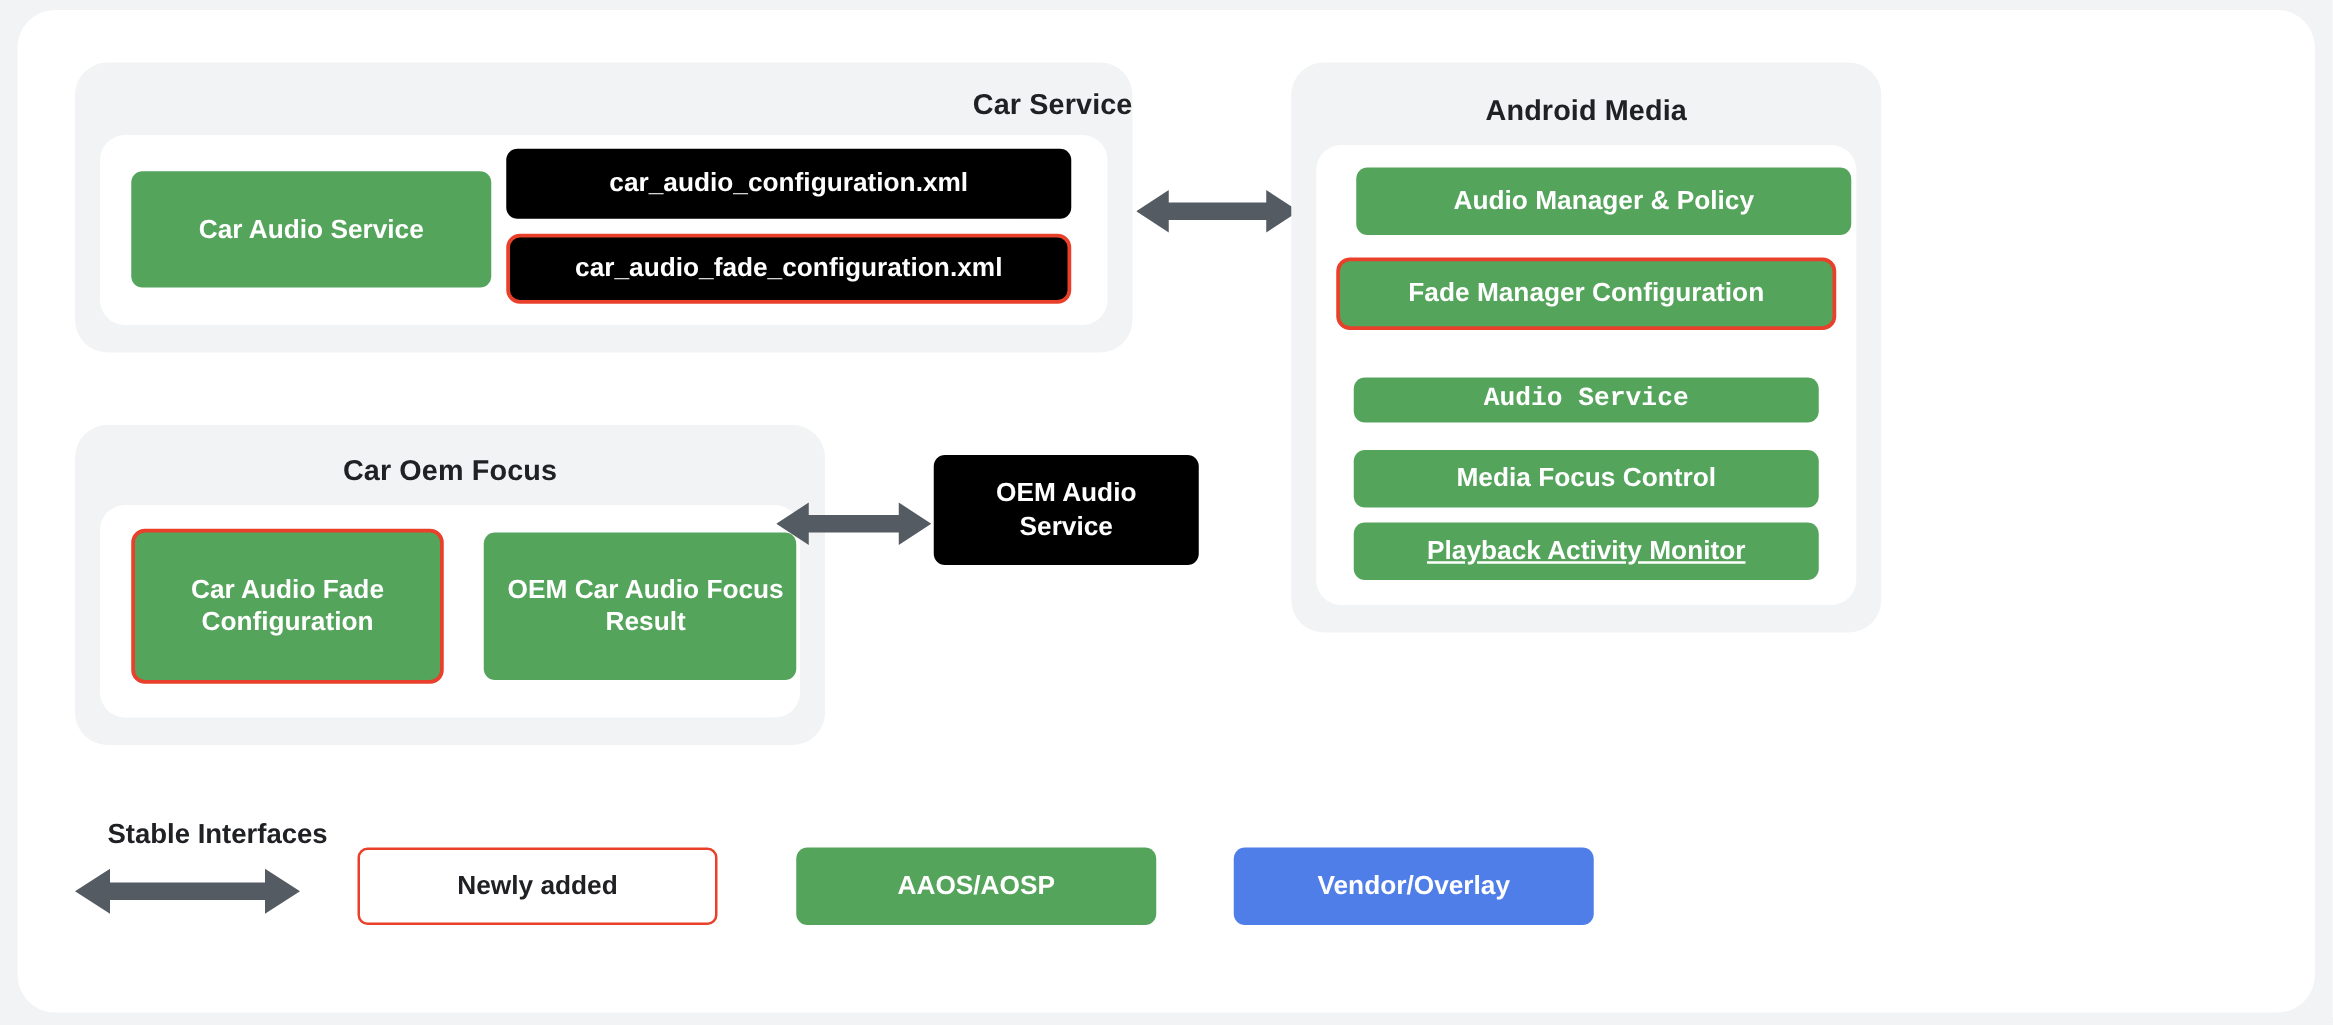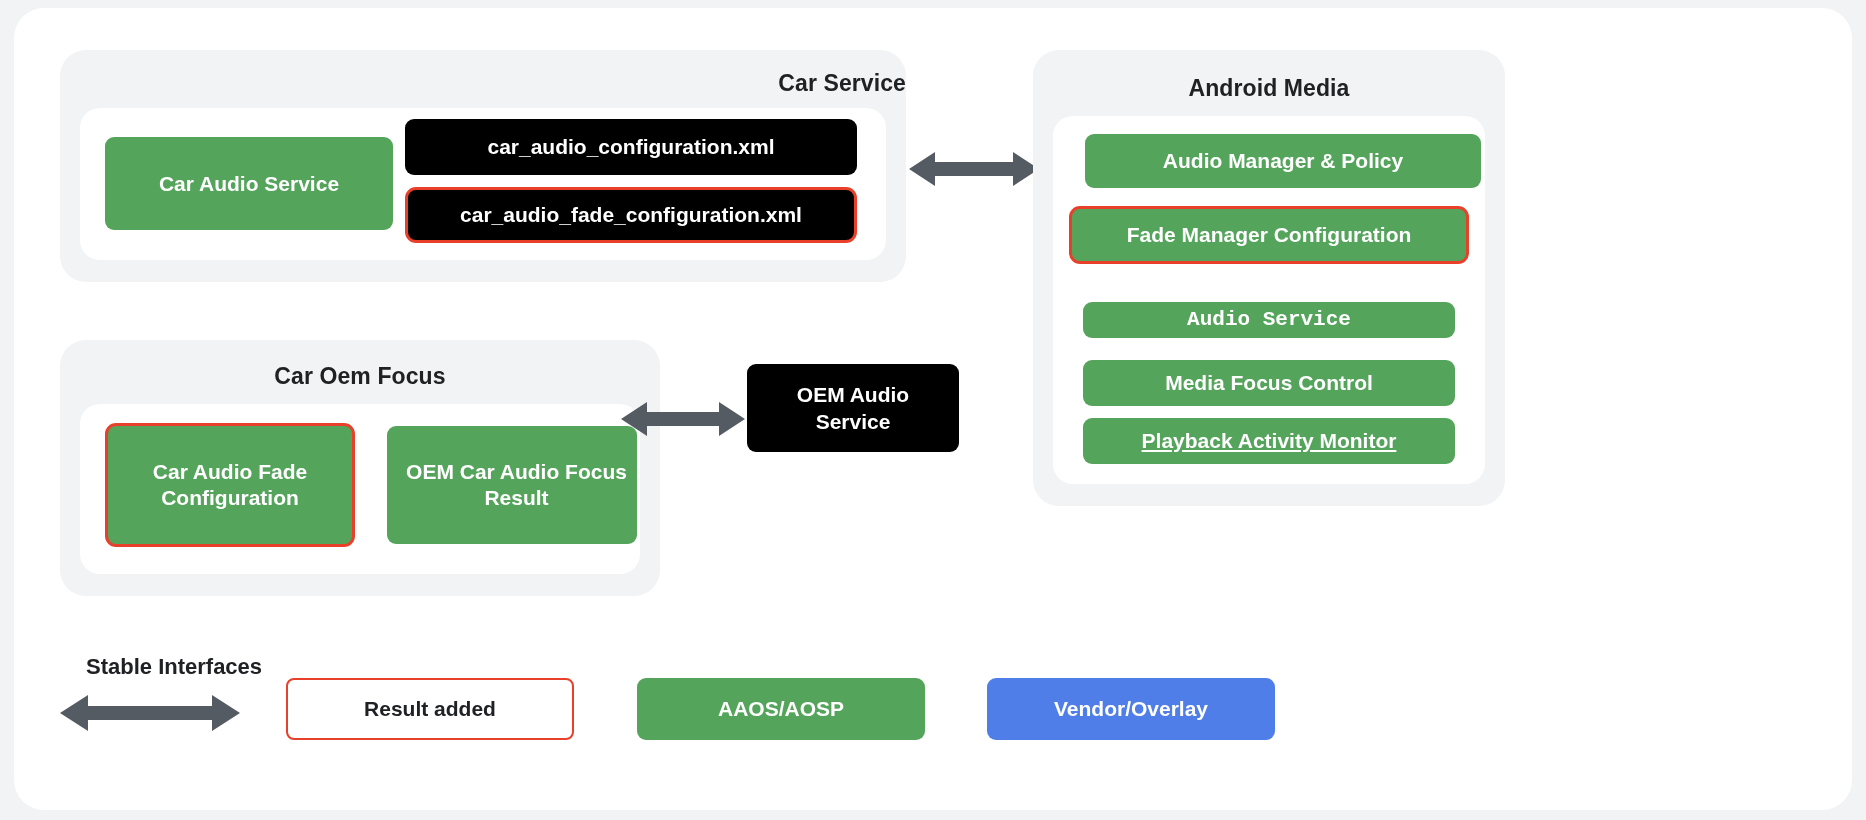--- a/index.html
+++ b/index.html
@@ -193,21 +193,21 @@
 
   <div id="legend-title" style="left:52px; top:646px;margin-left:20px;">Stable Interfaces</div>
 
   <div class="arrow" style="left:46px; top:684px;">
     <svg width="180" height="42" viewBox="0 0 180 42" aria-hidden="true">
       <polygon points="0,21 28,3 28,14 152,14 152,3 180,21 152,39 152,28 28,28 28,39" fill="#555b62"></polygon>
     </svg>
   </div>
 
   <div class="legend-chip outline" style="left:272px; top:670px; width:288px; height:62px;">
-    <span>Result added</span>
+    <span>Newly added</span>
   </div>
 
   <div class="legend-chip green" style="left:623px; top:670px; width:288px; height:62px;">
     <span>AAOS/AOSP</span>
   </div>
 
   <div class="legend-chip blue" style="left:973px; top:670px; width:288px; height:62px;">
     <span>Vendor/Overlay</span>
   </div>
 

